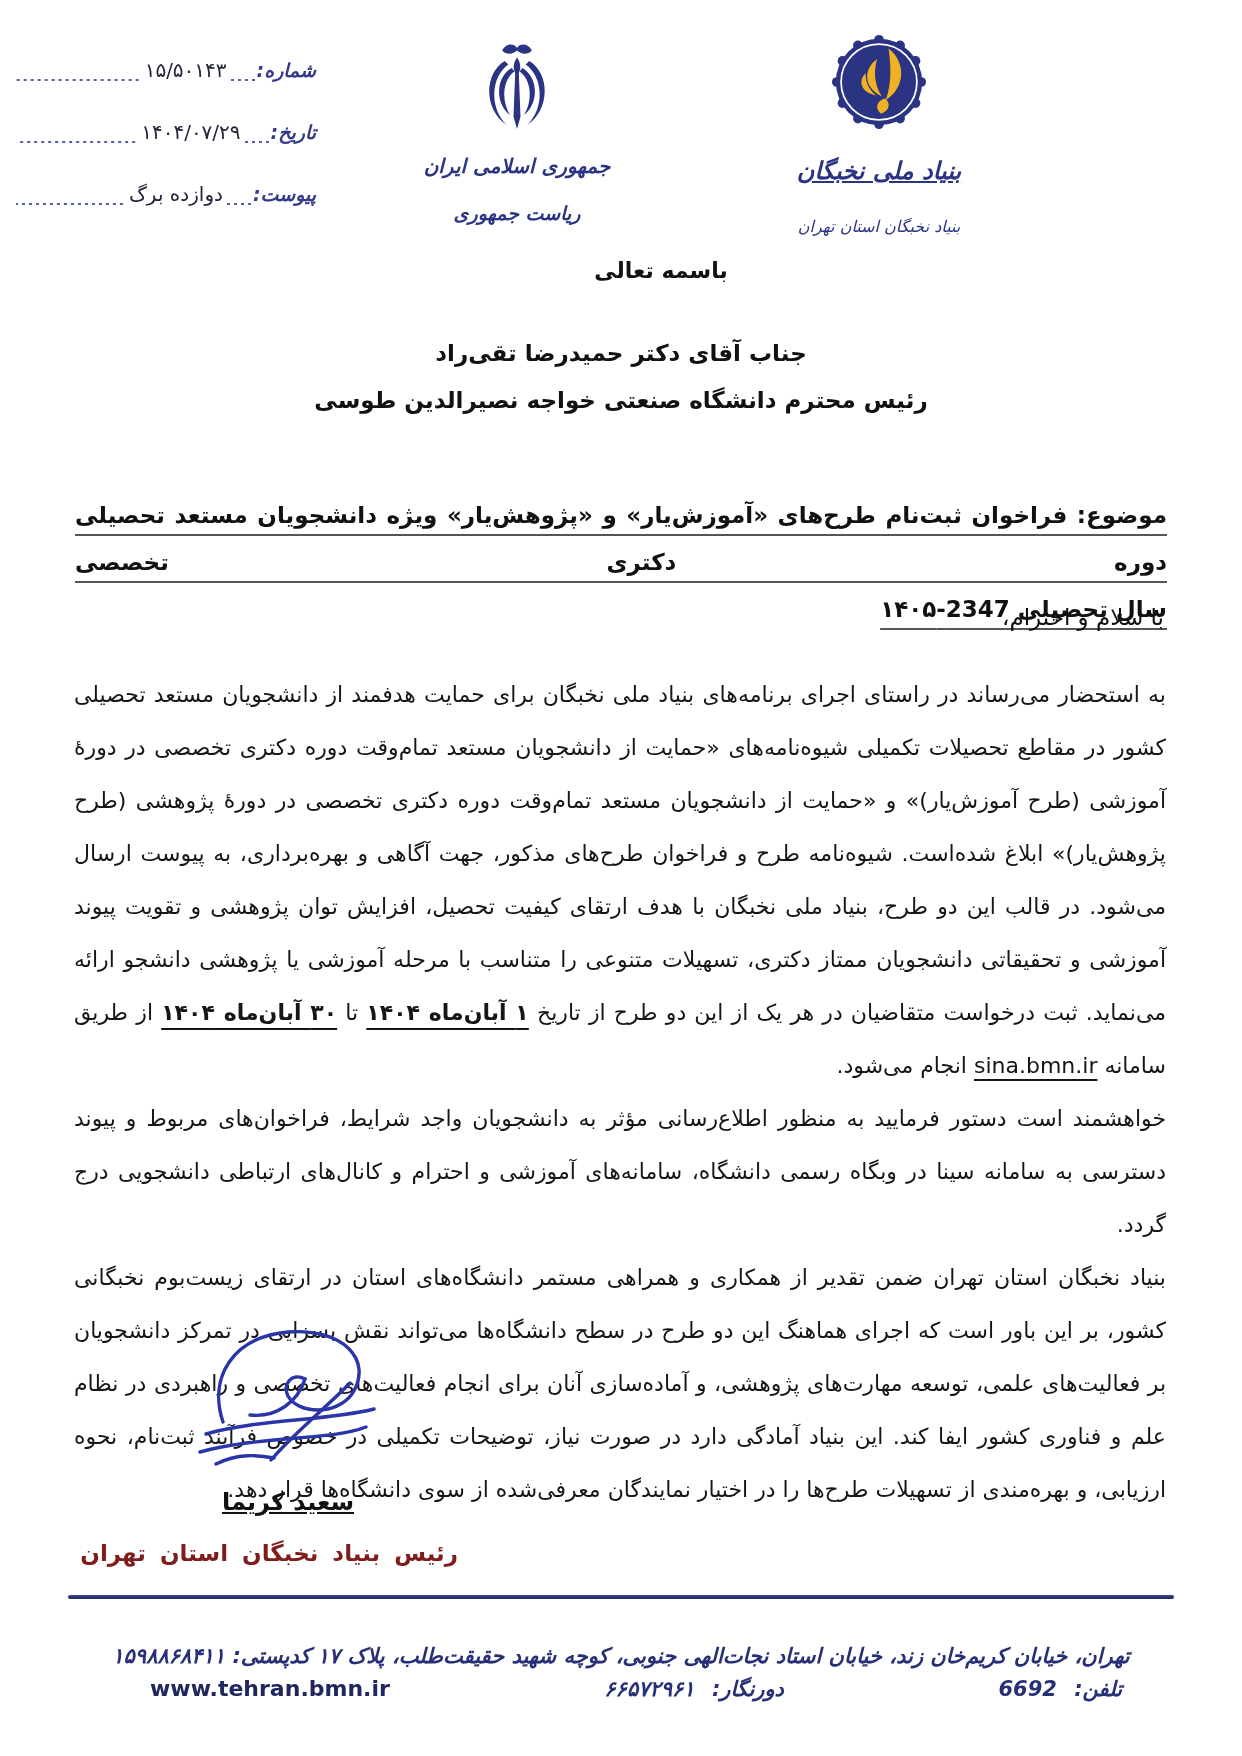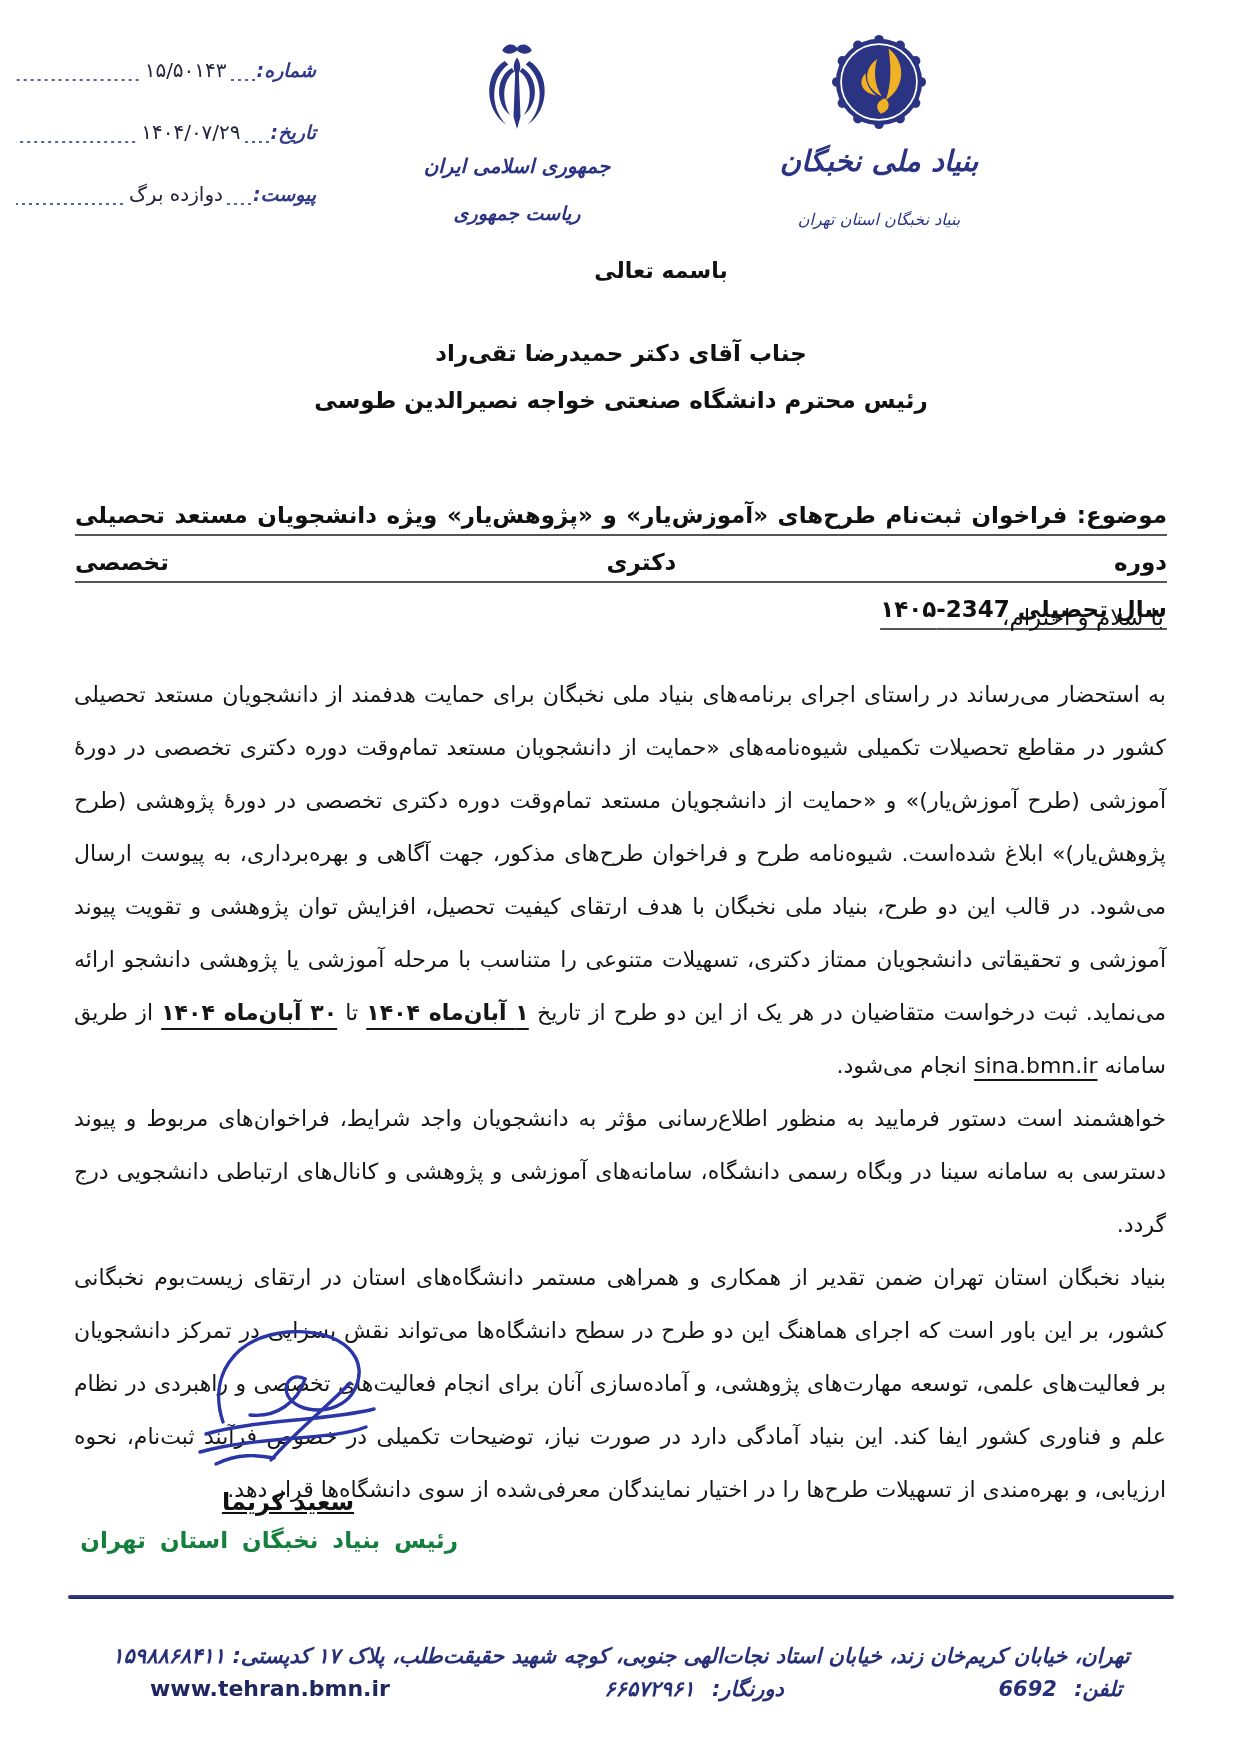--- a/index.html
+++ b/index.html
@@ -24,21 +24,21 @@
     background-size:7px 4px;background-repeat:repeat-x;background-position:bottom right;}
   .dots.short{width:26px;}
   .dots.grow{flex:1;}
   .ref-value{font-size:20px;color:#23263d;padding:0 4px;white-space:nowrap;letter-spacing:1px;}
   .gov-block{position:absolute;top:40px;left:392px;width:250px;text-align:center;color:#2b3383;}
   .gov-emblem{width:92px;height:96px;display:inline-block;}
   .gov-country{font-size:20px;font-style:italic;font-weight:bold;margin-top:14px;}
   .gov-office{font-size:19px;font-style:italic;font-weight:bold;margin-top:24px;}
   .foundation-block{position:absolute;top:34px;right:248px;width:230px;text-align:center;color:#2b3383;}
   .foundation-logo{width:96px;height:96px;display:inline-block;}
-  .foundation-name{font-size:29px;font-weight:bold;font-style:italic;margin-top:10px;white-space:nowrap;}
+  .foundation-name{font-size:24px;font-weight:bold;font-style:italic;margin-top:23px;white-space:nowrap;text-decoration:underline;}
   .foundation-branch{font-size:16px;font-style:italic;margin-top:32px;white-space:nowrap;}
   
   .basmala{position:absolute;top:258px;left:0;width:100%;text-align:center;
     transform:translateX(40px);font-weight:bold;font-size:22px;color:#111;}
   .addressee{position:absolute;top:330px;right:78px;left:78px;direction:rtl;text-align:center;
     font-weight:bold;font-size:23px;line-height:47px;color:#111;}
   .subject{position:absolute;top:492px;right:75px;left:75px;direction:rtl;
     font-weight:bold;font-size:23px;line-height:47px;color:#111;}
   .subject .line1{text-align:justify;text-align-last:justify;
     text-decoration:underline;text-decoration-thickness:2px;text-underline-offset:11px;text-decoration-color:#555;}
@@ -48,21 +48,21 @@
   
   .body-text{position:absolute;top:668px;left:74px;right:76px;direction:rtl;
     text-align:justify;font-size:22px;line-height:53px;color:#161616;}
   .body-text p{margin:0;}
   .seg-bold-underline{font-weight:bold;text-decoration:underline;text-decoration-thickness:2px;text-underline-offset:8px;}
   .seg-underline{text-decoration:underline;text-underline-offset:6px;}
   
   .signature-block{position:absolute;top:1322px;left:118px;width:340px;text-align:center;}
   .signature-svg{width:240px;height:160px;}
   .signer-name{font-weight:bold;font-size:24px;letter-spacing:2px;color:#111;margin-top:2px;text-decoration:underline;}
-  .signer-title{font-weight:bold;font-size:23px;word-spacing:6px;color:#15803d;margin-top:11px;white-space:nowrap;}
+  .signer-title{font-weight:bold;font-size:23px;word-spacing:6px;color:#7f1d1d;margin-top:24px;white-space:nowrap;}
   
   .footer-divider{position:absolute;top:1595px;left:68px;right:68px;height:4px;
     background:linear-gradient(#3a4496,#20265e);border-radius:2px;}
   .footer-address{position:absolute;top:1620px;left:90px;right:90px;direction:rtl;text-align:center;
     color:#272f77;font-size:21px;font-style:italic;font-weight:bold;letter-spacing:.5px;margin-top:24px;}
   .footer-contacts{position:absolute;top:1676px;left:150px;right:120px;direction:rtl;
     display:flex;justify-content:space-between;align-items:baseline;
     color:#272f77;font-size:21px;font-weight:bold;}
   .footer-item{font-style:italic;white-space:nowrap;}
   .footer-item .val{margin-right:10px;letter-spacing:2px;}
@@ -148,21 +148,21 @@
 
   <div class="subject">
     <div class="line1">موضوع: فراخوان ثبت‌نام طرح‌های «آموزش‌یار» و «پژوهش‌یار» ویژه دانشجویان مستعد تحصیلی دوره دکتری تخصصی</div>
     <div class="line2">سال تحصیلی 2347-۱۴۰۵</div>
   </div>
 
   <div class="salutation">با سلام و احترام،</div>
 
   <div class="body-text">
     <p><span>به استحضار می‌رساند در راستای اجرای برنامه‌های بنیاد ملی نخبگان برای حمایت هدفمند از دانشجویان مستعد تحصیلی کشور در مقاطع تحصیلات تکمیلی شیوه‌نامه‌های «حمایت از دانشجویان مستعد تمام‌وقت دوره دکتری تخصصی در دورۀ آموزشی (طرح آموزش‌یار)» و «حمایت از دانشجویان مستعد تمام‌وقت دوره دکتری تخصصی در دورۀ پژوهشی (طرح پژوهش‌یار)» ابلاغ شده‌است. شیوه‌نامه طرح و فراخوان طرح‌های مذکور، جهت آگاهی و بهره‌برداری، به پیوست ارسال می‌شود. در قالب این دو طرح، بنیاد ملی نخبگان با هدف ارتقای کیفیت تحصیل، افزایش توان پژوهشی و تقویت پیوند آموزشی و تحقیقاتی دانشجویان ممتاز دکتری، تسهیلات متنوعی را متناسب با مرحله آموزشی یا پژوهشی دانشجو ارائه می‌نماید. ثبت درخواست متقاضیان در هر یک از این دو طرح از تاریخ </span><span class="seg-bold-underline">۱ آبان‌ماه ۱۴۰۴</span><span> تا </span><span class="seg-bold-underline">۳۰ آبان‌ماه ۱۴۰۴</span><span> از طریق سامانه </span><span class="seg-underline" dir="ltr">sina.bmn.ir</span><span> انجام می‌شود.</span></p>
-    <p>خواهشمند است دستور فرمایید به منظور اطلاع‌رسانی مؤثر به دانشجویان واجد شرایط، فراخوان‌های مربوط و پیوند دسترسی به سامانه سینا در وبگاه رسمی دانشگاه، سامانه‌های آموزشی و پژوهشی و کانال‌های ارتباطی دانشجویی درج گردد.</p>
+    <p>خواهشمند است دستور فرمایید به منظور اطلاع‌رسانی مؤثر به دانشجویان واجد شرایط، فراخوان‌های مربوط و پیوند دسترسی به سامانه سینا در وبگاه رسمی دانشگاه، سامانه‌های آموزشی و احترام و کانال‌های ارتباطی دانشجویی درج گردد.</p>
     <p>بنیاد نخبگان استان تهران ضمن تقدیر از همکاری و همراهی مستمر دانشگاه‌های استان در ارتقای زیست‌بوم نخبگانی کشور، بر این باور است که اجرای هماهنگ این دو طرح در سطح دانشگاه‌ها می‌تواند نقش بسزایی در تمرکز دانشجویان بر فعالیت‌های علمی، توسعه مهارت‌های پژوهشی، و آماده‌سازی آنان برای انجام فعالیت‌های تخصصی و راهبردی در نظام علم و فناوری کشور ایفا کند. این بنیاد آمادگی دارد در صورت نیاز، توضیحات تکمیلی در خصوص فرآیند ثبت‌نام، نحوه ارزیابی، و بهره‌مندی از تسهیلات طرح‌ها را در اختیار نمایندگان معرفی‌شده از سوی دانشگاه‌ها قرار دهد.</p>
   </div>
 
   <div class="signature-block">
     <svg class="signature-svg" viewBox="0 0 220 160" aria-hidden="true">
       <g fill="none" stroke="#2a35a8" stroke-width="3.4" stroke-linecap="round">
         <path d="M45,100 C30,55 55,15 110,10 C165,6 196,38 174,72 C158,94 120,92 110,74 C104,62 114,50 127,57"></path>
         <path d="M127,57 C120,80 98,96 72,93"></path>
         <path d="M28,112 C80,97 150,99 196,87"></path>
         <path d="M22,130 C85,113 152,119 188,105"></path>

